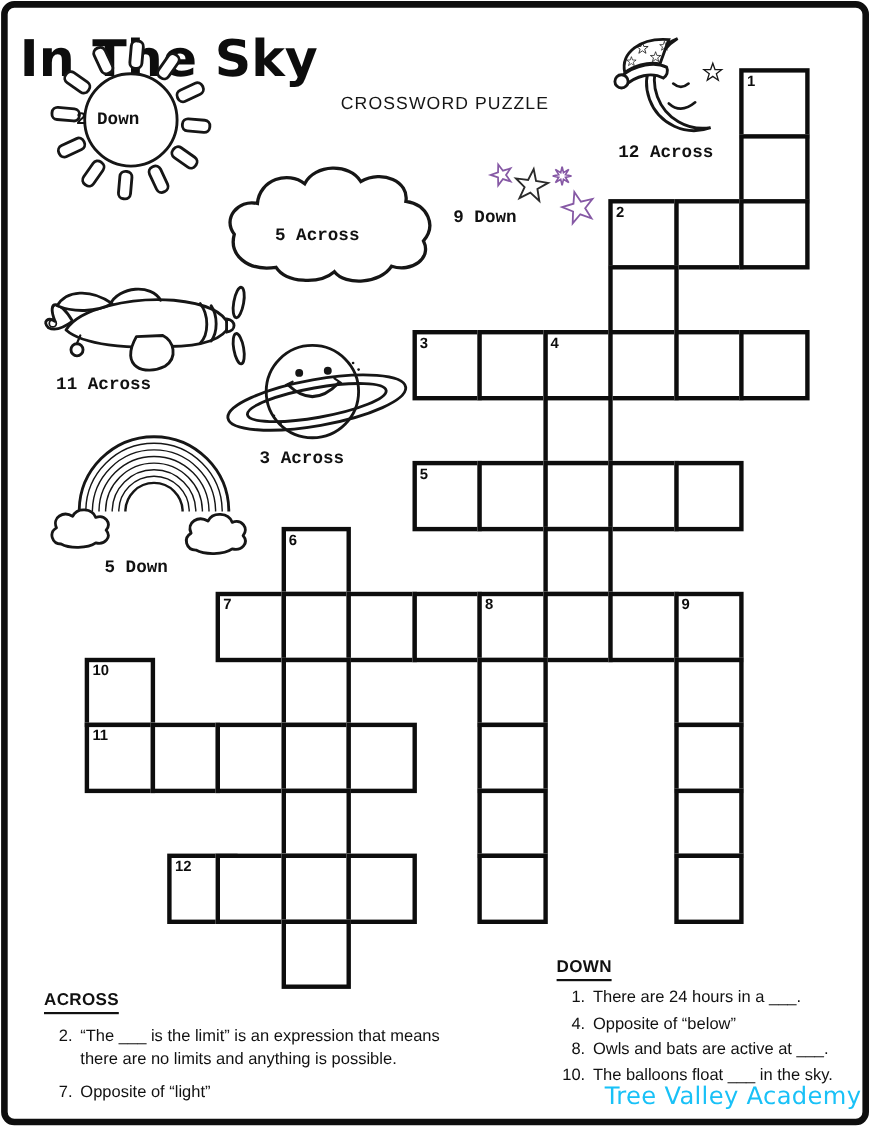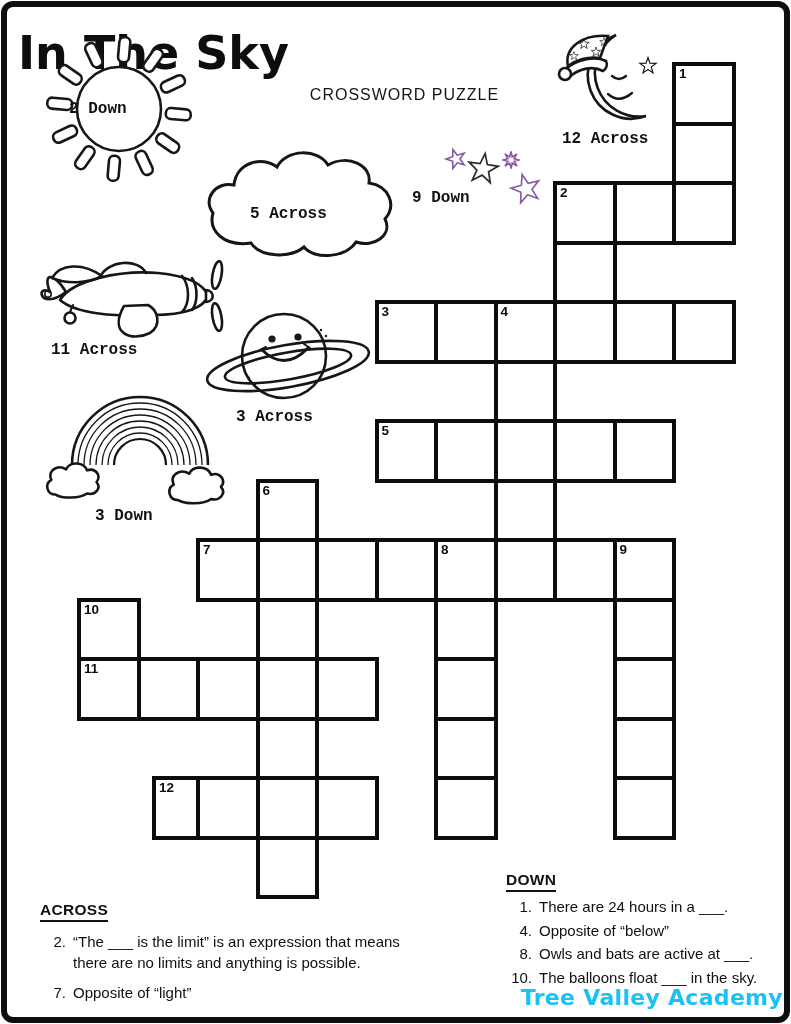--- a/index.html
+++ b/index.html
@@ -23,21 +23,21 @@
   .clues-down{left:506px;top:871px;width:280px;}
   .clue-head{display:inline-block;font-size:15.5px;font-weight:bold;border-bottom:2px solid #111;
              padding-bottom:1px;letter-spacing:0.3px;}
   .clue{display:flex;font-size:15px;}
   .clues-across .clue{margin-top:9px;line-height:21px;}
   .clues-down .clue{margin-top:6px;line-height:17.5px;}
   .cnum{flex:none;width:26px;text-align:right;margin-right:7px;}
   .ctext{flex:none;}
   .clues-across .ctext{width:330px;}
   .clues-down .ctext{width:240px;}
-  .brand{position:absolute;right:8px;top:985px;font-family:"DejaVu Sans",sans-serif;font-weight:bold;
+  .brand{position:absolute;right:8px;top:985px;font-family:"DejaVu Sans",sans-serif;font-weight:normal;
          font-size:22px;letter-spacing:0.3px;text-align:right;}
   svg{display:block;}
 </style>
 </head>
 <body>
 
 <div class="page">
   <div class="frame"></div>
 
   <div class="title">In The Sky</div>
@@ -151,21 +151,21 @@
       <path stroke-width="1.3" d="M 56,73 A 44,44 0 0 1 144,73"></path>
       <path stroke-width="1.3" d="M 62,73 A 38,38 0 0 1 138,73"></path>
       <path stroke-width="1.3" d="M 68,73 A 32,32 0 0 1 132,73"></path>
       <path stroke-width="2.2" d="M 74,73 A 26,26 0 0 1 126,73"></path>
     </g>
     <g fill="#fff" stroke="#161616" stroke-width="2.4" stroke-linejoin="round">
       <path transform="translate(4,70) scale(1.05)" d="M 11,31 C 3,31 0,21 7,17 C 3,8 13,2 21,7 C 25,-1 38,0 41,8 C 49,5 55,13 50,19 C 55,25 49,32 41,30 C 34,35 18,35 11,31 Z"></path>
       <path transform="translate(126,74) scale(1.1)" d="M 11,31 C 3,31 0,21 7,17 C 3,8 13,2 21,7 C 25,-1 38,0 41,8 C 49,5 55,13 50,19 C 55,25 49,32 41,30 C 34,35 18,35 11,31 Z"></path>
     </g>
   </svg>
-  <div class="illab" style="left:95px;top:507px">3 Down</div>
+  <div class="illab" style="left:95px;top:507px">5 Down</div>
 
   <div>
       <div class="cell" style="left: 672px; top: 62px; width: 63.5px; height: 63.5px; border-width: 4px; border-color: rgb(13, 13, 13);">
         <span class="cellnum">1</span>
       </div>
       <div class="cell" style="left: 672px; top: 121.5px; width: 63.5px; height: 63.5px; border-width: 4px; border-color: rgb(13, 13, 13);"></div>
       <div class="cell" style="left: 553px; top: 181px; width: 63.5px; height: 63.5px; border-width: 4px; border-color: rgb(13, 13, 13);">
         <span class="cellnum">2</span>
       </div>
       <div class="cell" style="left: 612.5px; top: 181px; width: 63.5px; height: 63.5px; border-width: 4px; border-color: rgb(13, 13, 13);"></div>

